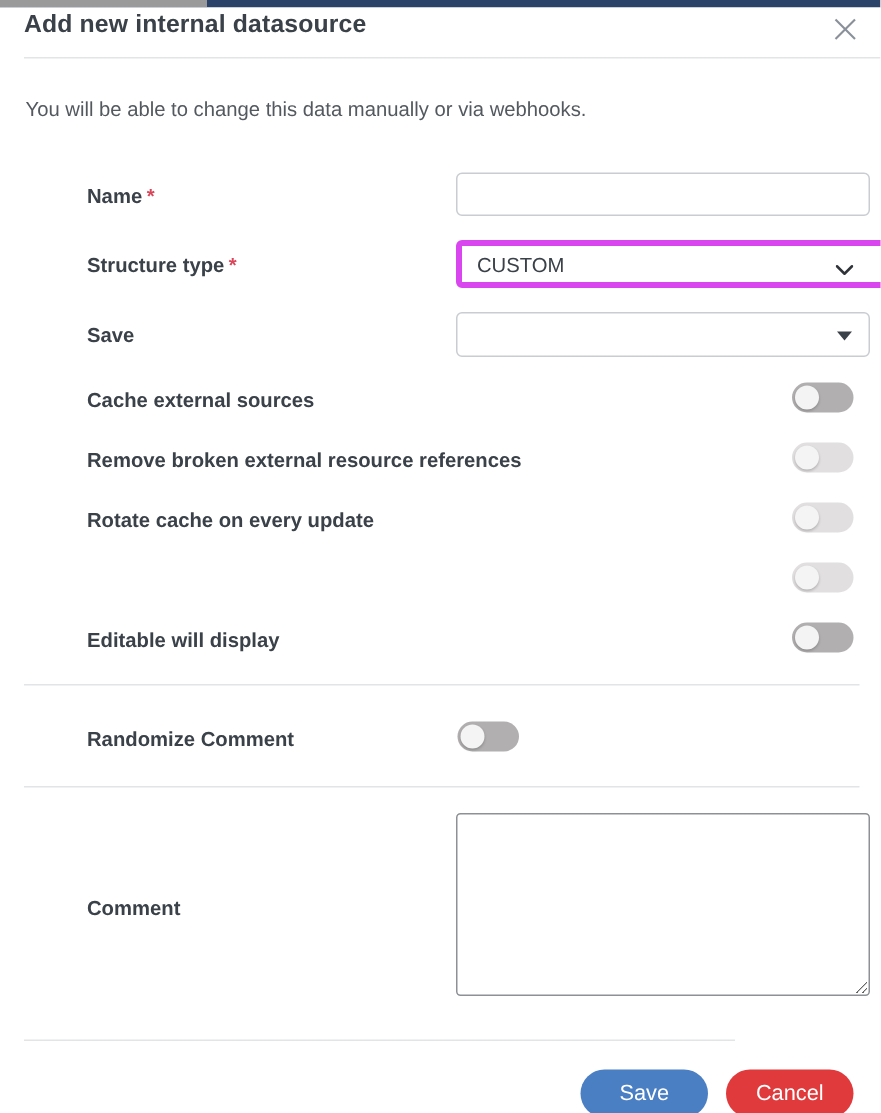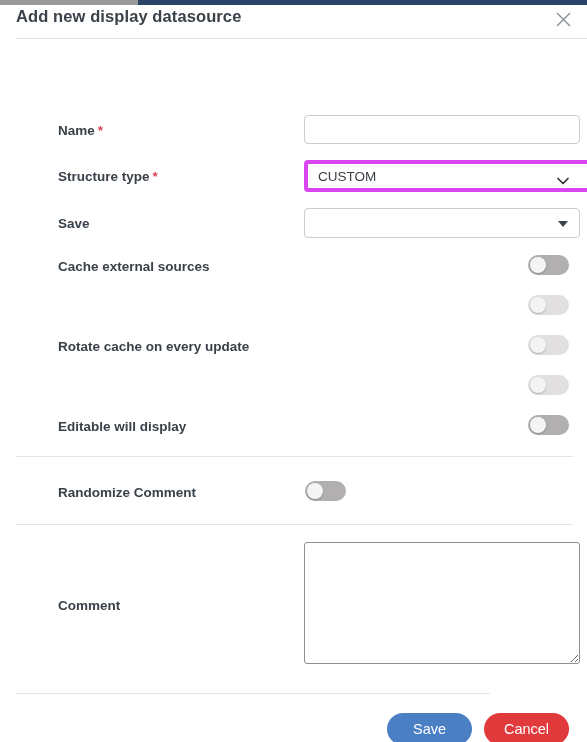--- a/index.html
+++ b/index.html
@@ -266,33 +266,34 @@
 </head>
 <body>
 
 <div class="page-backdrop">
   <div class="left-chip"></div>
 </div>
 
 <div class="modal">
 
   <div class="modal-header">
-    <div class="modal-title">Add new display datasource</div>
+    <div class="modal-title">Add new internal datasource</div>
 
     <div class="close-btn">
       <svg width="17" height="17" viewBox="0 0 17 17" aria-hidden="true">
         <line x1="2" y1="2" x2="15" y2="15" stroke="#8a9099" stroke-width="1.4"></line>
         <line x1="15" y1="2" x2="2" y2="15" stroke="#8a9099" stroke-width="1.4"></line>
       </svg>
     </div>
     <div class="header-rule"></div>
   </div>
 
   <div class="modal-body">
 
+    <div class="intro-text">You will be able to change this data manually or via webhooks.</div>
 
     <div class="row-label" style="top:84px;">
       <span>Name</span><span class="req-star">*</span>
     </div>
     <input class="text-input" style="top: 76px;" type="text" value="">
 
     <div class="row-label" style="top:130px;">
       <span>Structure type</span><span class="req-star">*</span>
     </div>
     <div class="select-wrap" style="top:121px;">
@@ -311,20 +312,21 @@
     </div>
     <div class="team-box" style="top:169px;">
       <span class="team-caret"></span>
     </div>
 
     <div class="row-label" style="top:220px;">Cache external sources</div>
     <div class="toggle dark" style="left:528px; top:216px;">
       <span class="knob"></span>
     </div>
 
+    <div class="row-label" style="top:260px;">Remove broken external resource references</div>
     <div class="toggle light" style="left:528px; top:256px;">
       <span class="knob"></span>
     </div>
 
     <div class="row-label" style="top:300px;">Rotate cache on every update</div>
     <div class="toggle light" style="left:528px; top:296px;">
       <span class="knob"></span>
     </div>
 
     <div class="toggle light" style="left:528px; top:336px;">

